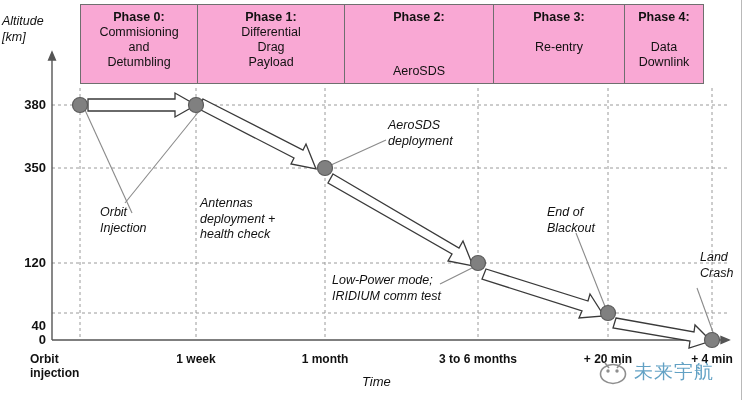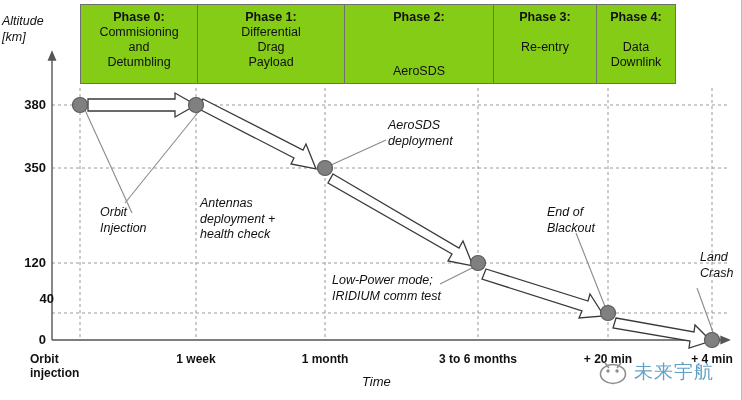--- a/index.html
+++ b/index.html
@@ -11,26 +11,26 @@
   #frame{position:absolute;left:0;top:0;width:742px;height:400px;
          border-right:1px solid #b9b9b9;box-sizing:border-box;}
   svg.layer{position:absolute;left:0;top:0;width:742px;height:400px;overflow:visible;}
 
   
   .phase-table{position:absolute;left:80px;top:4px;width:620px;height:80px;
                display:flex;box-sizing:border-box;}
   .phase-cell{flex:0 0 auto;box-sizing:border-box;
               border:1px solid #6f6f6f;margin-left:-1px;
               display:flex;flex-direction:column;align-items:center;
-              padding-top:5px;background:#84cc16;}
+              padding-top:5px;background:#f9a8d4;}
   .phase-cell:first-child{margin-left:0;}
   .phase-title{font-weight:bold;font-size:12.5px;line-height:15px;}
   .phase-sub{font-size:12.5px;line-height:15px;text-align:center;}
   .p0{width:118px;} .p1{width:148px;} .p2{width:150px;gap:12px;}
-  .p3{width:104px;} .p4{width:80px;}
+  .p3{width:132px;} .p4{width:80px;}
 
   
   .axis-title{position:absolute;font-style:italic;font-size:12.5px;line-height:15px;}
   #altitude-label{left:2px;top:14px;}
   #km-label{left:2px;top:30px;}
   #time-label{left:362px;top:374px;font-size:13px;text-align:right;}
 
   .ytick{position:absolute;font-weight:bold;font-size:13px;text-align:right;width:46px;}
   .xtick{position:absolute;font-weight:bold;font-size:12px;text-align:center;line-height:14px;}
 
@@ -132,21 +132,21 @@
     </g>
   </svg>
 
   <div class="axis-title" id="altitude-label">Altitude</div>
   <div class="axis-title" id="km-label">[km]</div>
   <div class="axis-title" id="time-label">Time</div>
 
   <div class="ytick" style="left:0px;top:97px;">380</div>
   <div class="ytick" style="left:0px;top:160px;">350</div>
   <div class="ytick" style="left:0px;top:255px;">120</div>
-  <div class="ytick" style="left:0px;top:291px;padding-left:8px;">40</div>
+  <div class="ytick" style="left:0px;top:318px;">40</div>
   <div class="ytick" style="left:0px;top:332px;">0</div>
 
   <div class="xtick" style="left:30px;top:352px;width:100px;text-align:left;">
     <div>Orbit</div>
     <div>injection</div>
   </div>
   <div class="xtick" style="left:146px;top:352px;width:100px;">1 week</div>
   <div class="xtick" style="left:275px;top:352px;width:100px;">1 month</div>
   <div class="xtick" style="left:418px;top:352px;width:120px;">3 to 6 months</div>
   <div class="xtick" style="left:558px;top:352px;width:100px;">+ 20 min</div>

